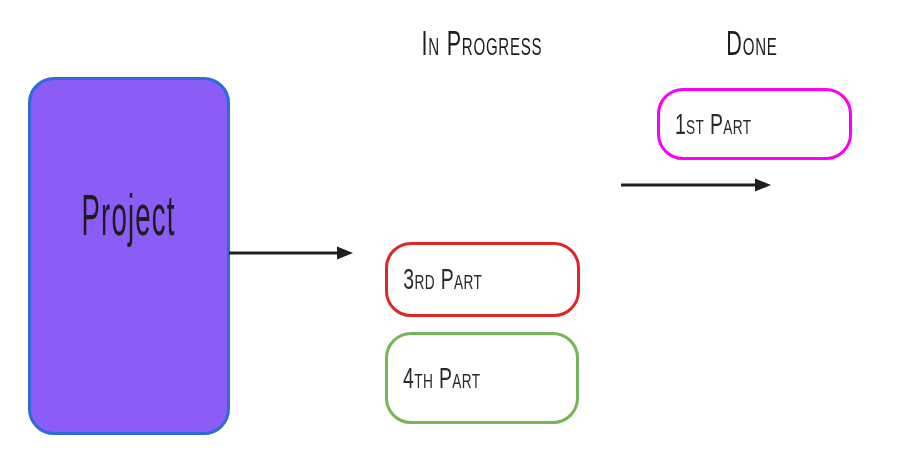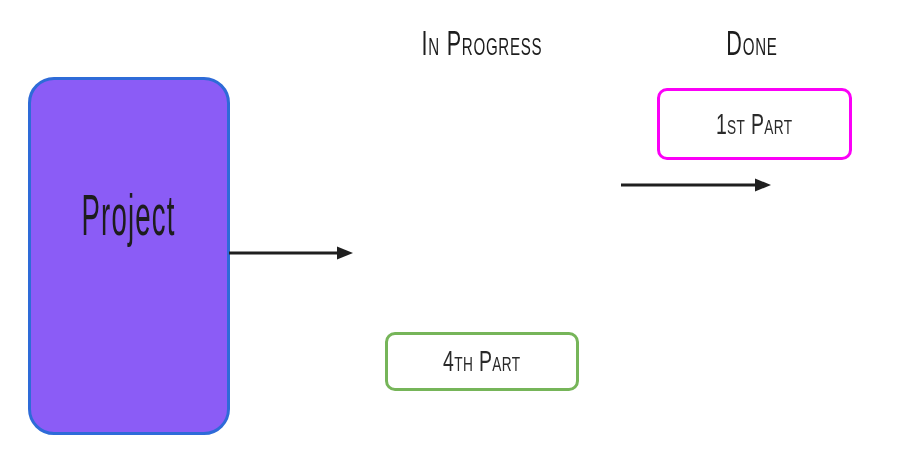--- a/index.html
+++ b/index.html
@@ -46,38 +46,38 @@
     white-space: nowrap;
   }
   .header-inprogress { left: 382px; }
   .header-done { left: 652px; }
 
   
   .card {
     position: absolute;
     border-style: solid;
     border-width: 3px;
-    border-radius: 10px;
+    border-radius: 26px;
     background: #ffffff;
-    display: flex; align-items: center; justify-content: center;
+    display: flex; align-items: center; justify-content: flex-start;
     box-sizing: border-box;
   }
   .card .card-label {
     font-size: 27px;
     font-variant: small-caps;
     letter-spacing: 0.5px;
     color: #2a2a2a;
     white-space: nowrap;
     transform: scale(0.72, 1.1);
   }
   .card-1st { left: 657px; top: 88px;  width: 195px; height: 72px; border-color: #fb00f7; }
   .card-2nd { left: 430px; top: 149px; width: 190px; height: 73px; border-color: #ffd45e; }
   .card-2nd .card-label { transform: translateX(-35px) scale(0.72, 1.1); }
   .card-3rd { left: 385px; top: 242px; width: 195px; height: 75px; border-color: #dd2727; }
-  .card-4th { left: 385px; top: 332px; width: 194px; height: 59px; border-color: #76b559; }
+  .card-4th { left: 385px; top: 332px; width: 194px; height: 92px; border-color: #76b559; }
 
   
   .arrow { position: absolute; }
   .arrow-1 { left: 227px; top: 243px; }
   .arrow-2 { left: 619px; top: 175px; }
 </style>
 </head>
 <body>
 
 <div class="canvas">
@@ -88,20 +88,23 @@
 
   <div class="col-header header-inprogress">In Progress</div>
 
   <div class="col-header header-done">Done</div>
 
   <div class="card card-1st">
     <span class="card-label">1st Part</span>
   </div>
 
 
+  <div class="card card-3rd">
+    <span class="card-label">3rd Part</span>
+  </div>
 
   <div class="card card-4th">
     <span class="card-label">4th Part</span>
   </div>
 
   <svg class="arrow arrow-1" width="130" height="20">
     <line x1="2" y1="10" x2="112" y2="10" stroke="#1f1f1f" stroke-width="3"></line>
     <polygon points="110,3.5 126,10 110,16.5" fill="#1f1f1f"></polygon>
   </svg>
 

